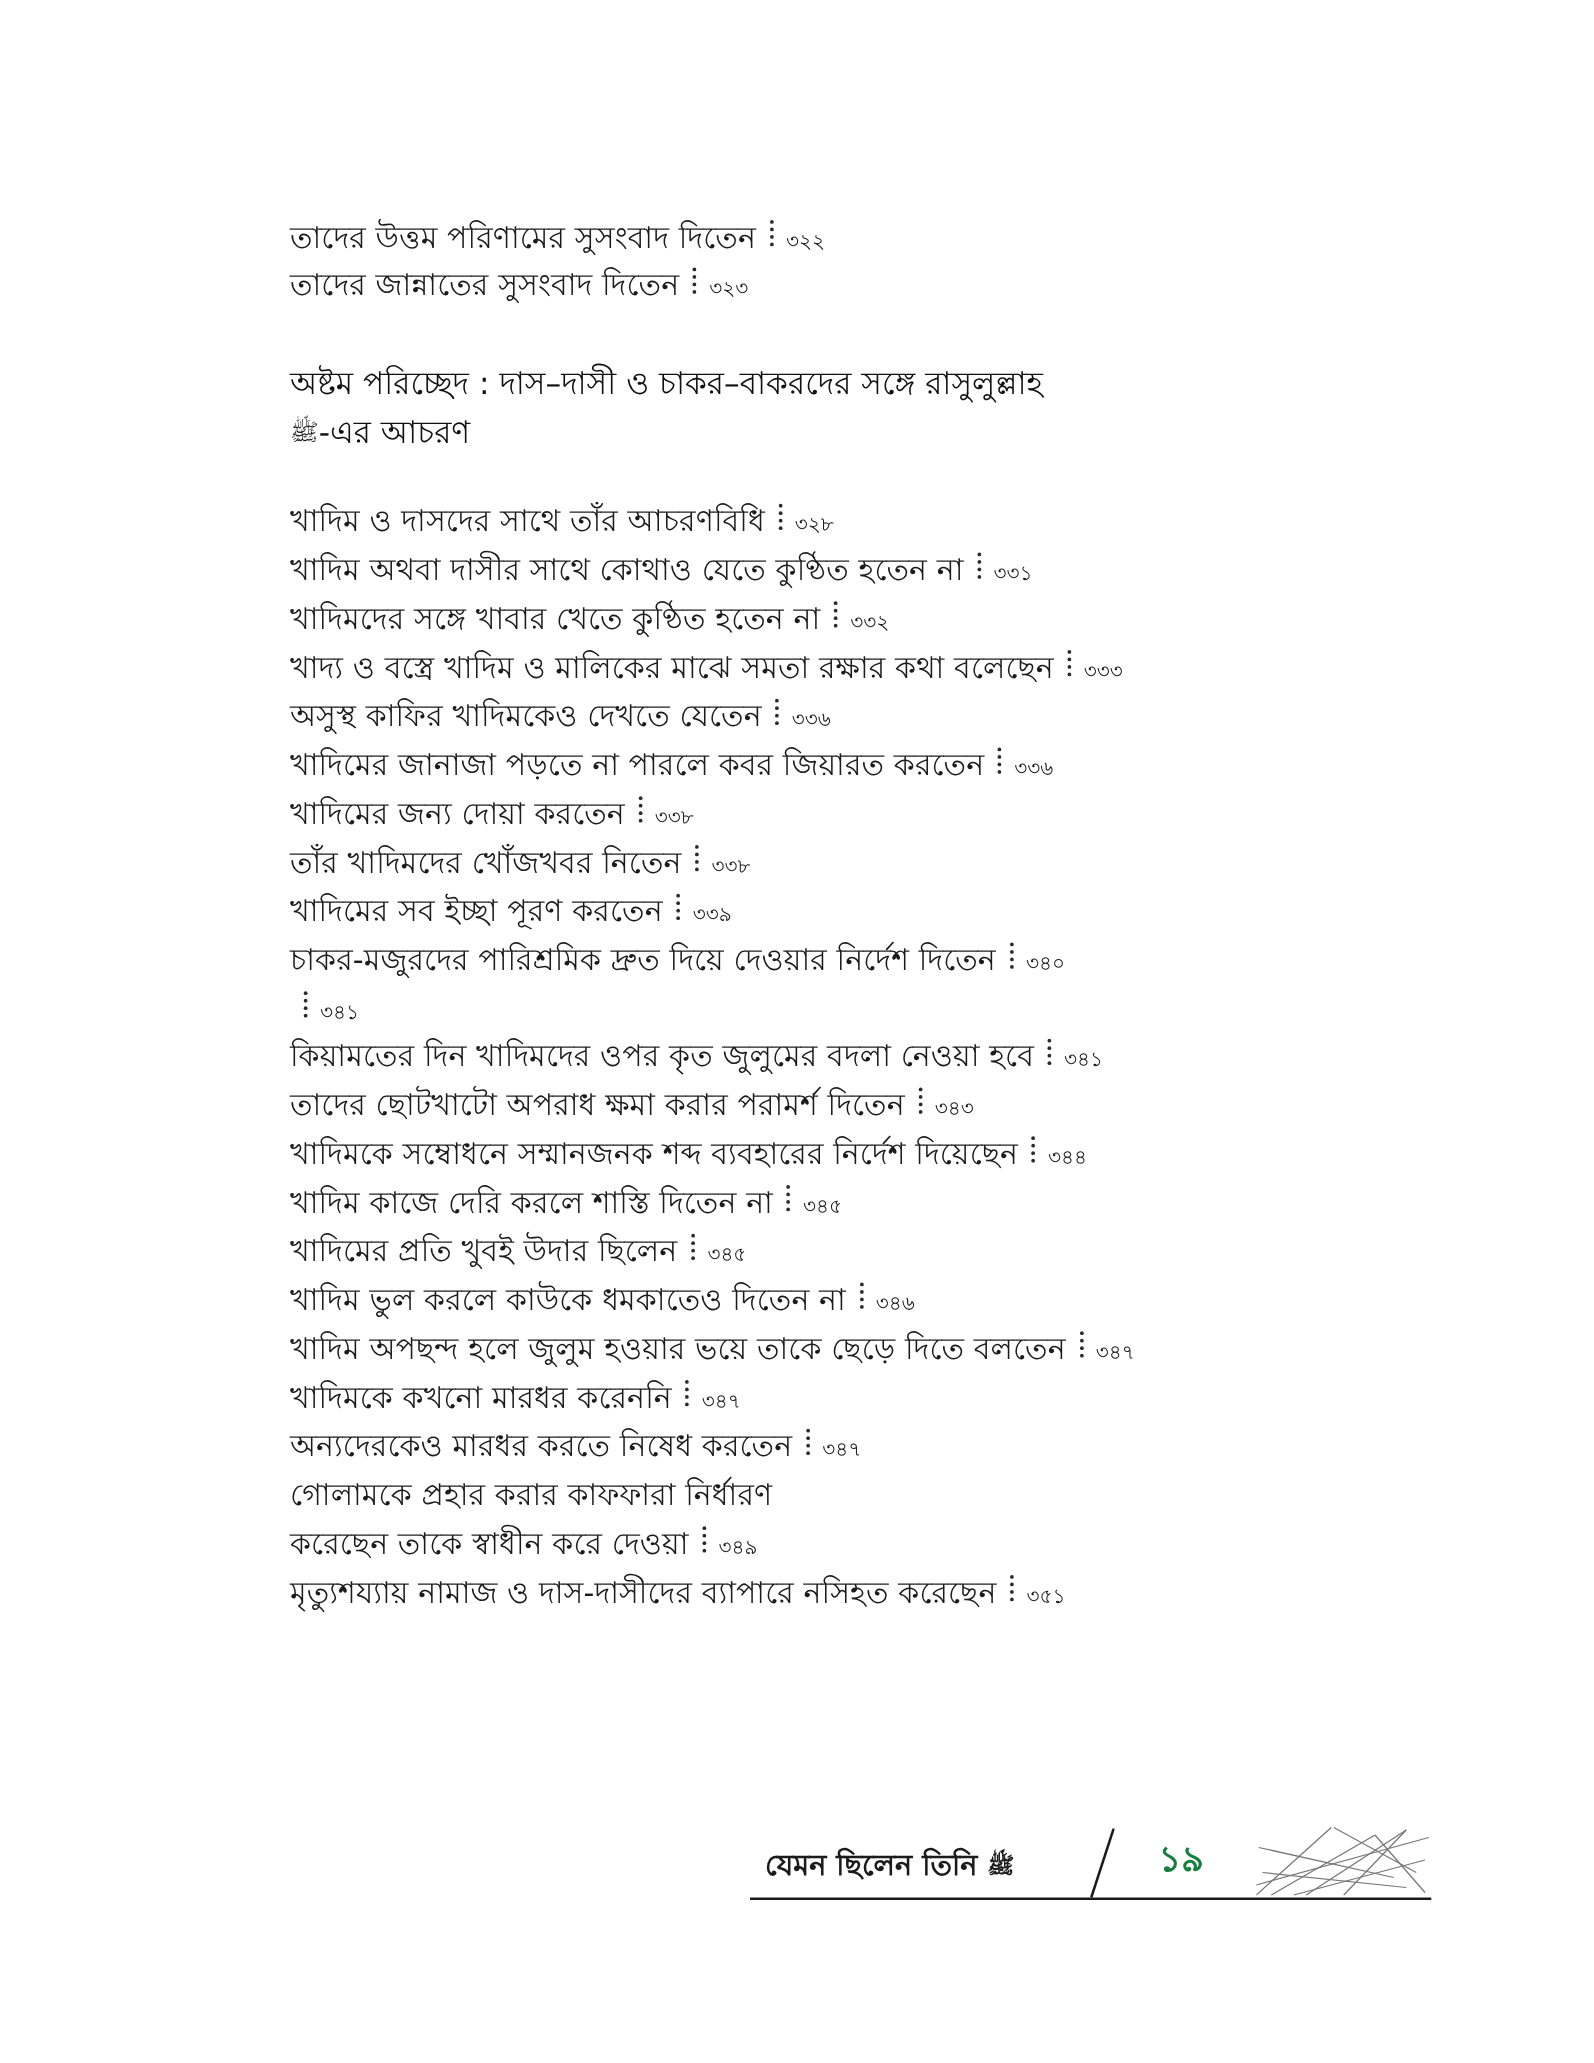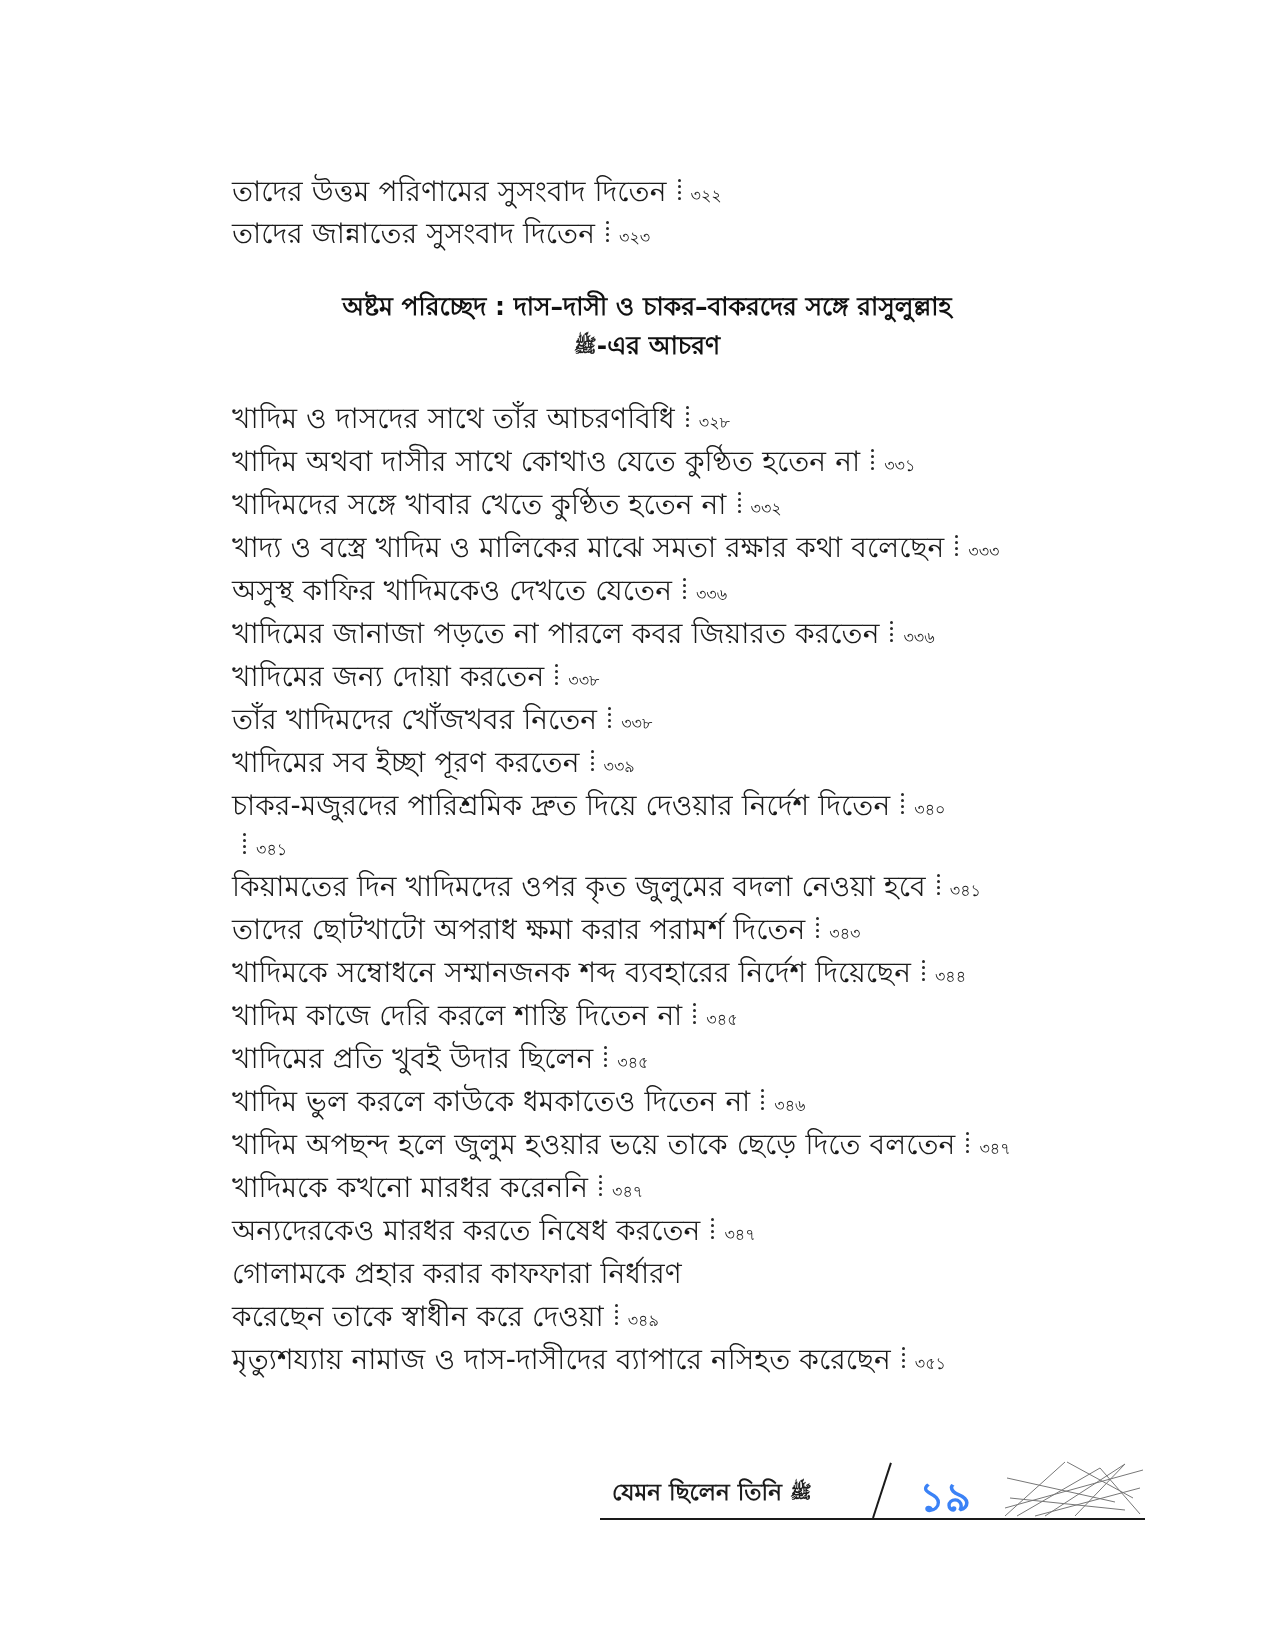--- a/index.html
+++ b/index.html
@@ -32,21 +32,21 @@
   .entry {
     display: flex;
     align-items: baseline;
     font-size: 25.5px;
     line-height: 1.0;
     margin-bottom: 14px;
     white-space: nowrap;
   }
   .entry .title {
     font-family: "DejaVu Sans", "Liberation Sans", sans-serif;
-    font-size: 28px;
+    font-size: 24px;
     letter-spacing: 0.1px;
     color: #1b1b1b;
   }
   .entry .dotsep {
     display: inline-block;
     margin: 0 9px 0 11px;
     position: relative;
     top: -2px;
     width: 4px;
     height: 20px;
@@ -66,23 +66,23 @@
     color: #1b1b1b;
   }
   .entry.nodots .dotsep { visibility: hidden; width: 0; margin: 0; }
 
   
   .chapter-heading {
     position: absolute;
     left: 232px;
     top: 288px;
     width: 830px;
-    text-align: center;
+    text-align: left;
     font-family: "DejaVu Sans", "Liberation Sans", sans-serif;
-    font-weight: bold;
+    font-weight: normal;
     font-size: 25px;
     line-height: 1.55;
     color: #111;
   }
   .chapter-heading .saw {
     font-size: 19px;
     vertical-align: 2px;
     color: #222;
   }
 
@@ -136,23 +136,23 @@
     transform: rotate(18deg);
     transform-origin: bottom center;
   }
   .footer-pageno {
     position: absolute;
     left: 905px;
     top: 8px;
     width: 80px;
     text-align: center;
     font-family: Liberation Mono, monospace;
-    font-size: 40px;
+    font-size: 28px;
     font-weight: bold;
-    color: #3b82f6;
+    color: #15803d;
   }
   .footer-deco {
     position: absolute;
     left: 1005px;
     top: 0px;
     width: 140px;
     height: 60px;
   }
 </style>
 </head>

